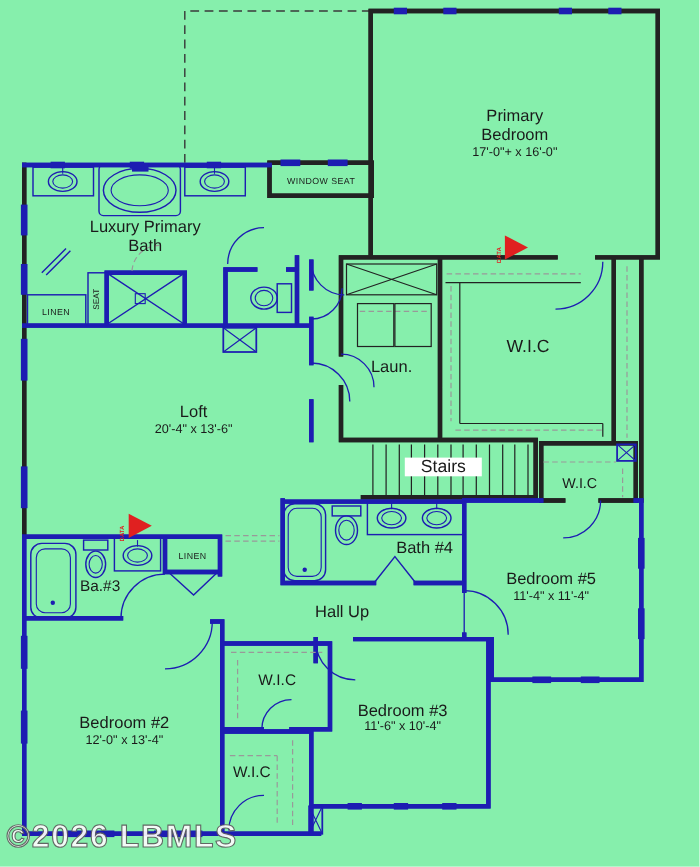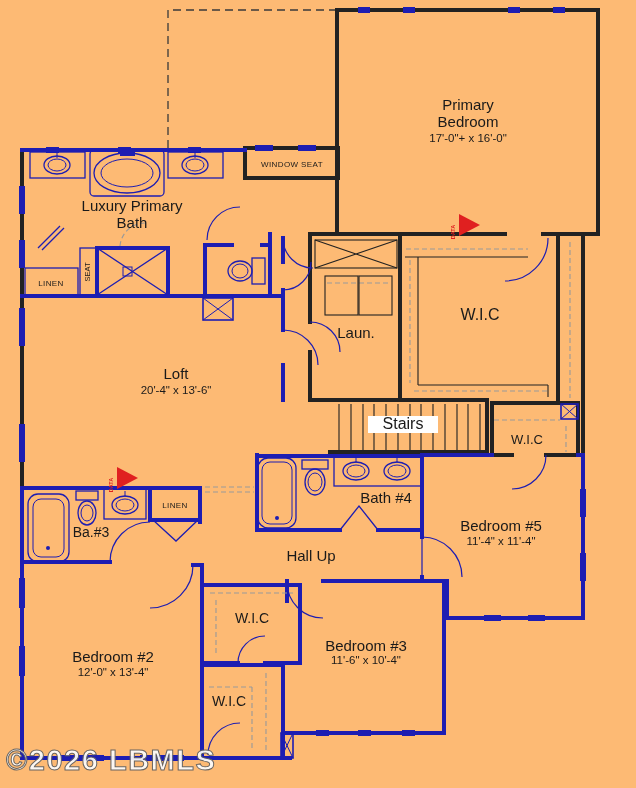--- a/index.html
+++ b/index.html
@@ -1,16 +1,16 @@
 <!DOCTYPE html>
 <html style="--wall_blue: #1d1db2; --wall_black: #222222; --text: #1a1a1a; --data_red: #e02020; --dash_gray: #999999; --watermark_gray: #5e5e5e;"><head>
 <meta charset="utf-8">
 <style>
   html,body{margin:0;padding:0;background:#fff;}
-  .plan{position:relative;width:636px;height:788px;background:#fdba74;overflow:hidden;}
+  .plan{position:relative;width:636px;height:788px;background:#86efac;overflow:hidden;}
   svg{position:absolute;left:0;top:0;}
   
   .wB{stroke:var(--wall_black,#222);stroke-width:4;fill:none;stroke-linecap:square}
   .wU{stroke:var(--wall_blue,#1d1db2);stroke-width:4;fill:none;stroke-linecap:square}
   .wcore{stroke:#ffffff;stroke-width:1.4;fill:none;stroke-linecap:butt}
   .tn{stroke:var(--wall_black,#222);stroke-width:1.1;fill:none}
   .fx{stroke:var(--wall_blue,#1d1db2);stroke-width:1.3;fill:none}
   .fx2{stroke:var(--wall_blue,#1d1db2);stroke-width:1;fill:none}
   .arc{stroke:var(--wall_blue,#1d1db2);stroke-width:1.2;fill:none}
   .dsh{stroke:var(--dash_gray,#999);stroke-width:1.1;fill:none;stroke-dasharray:5 3}

